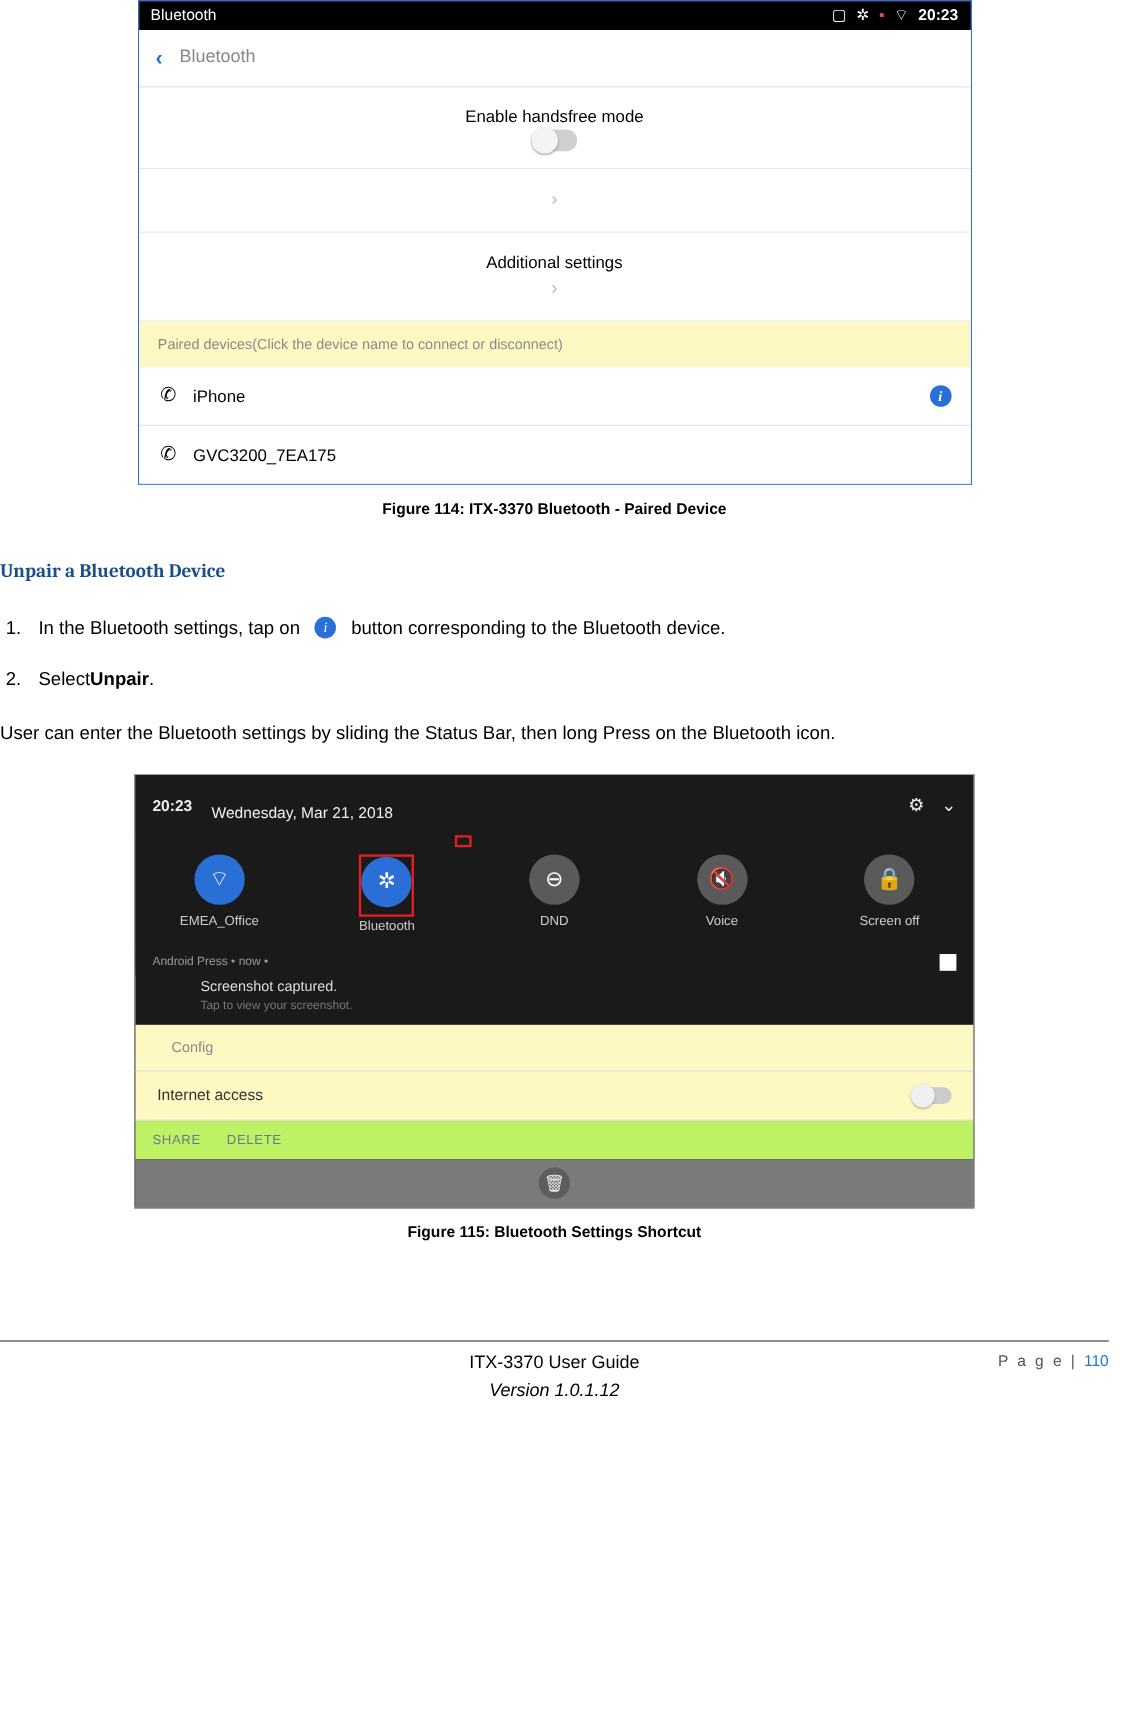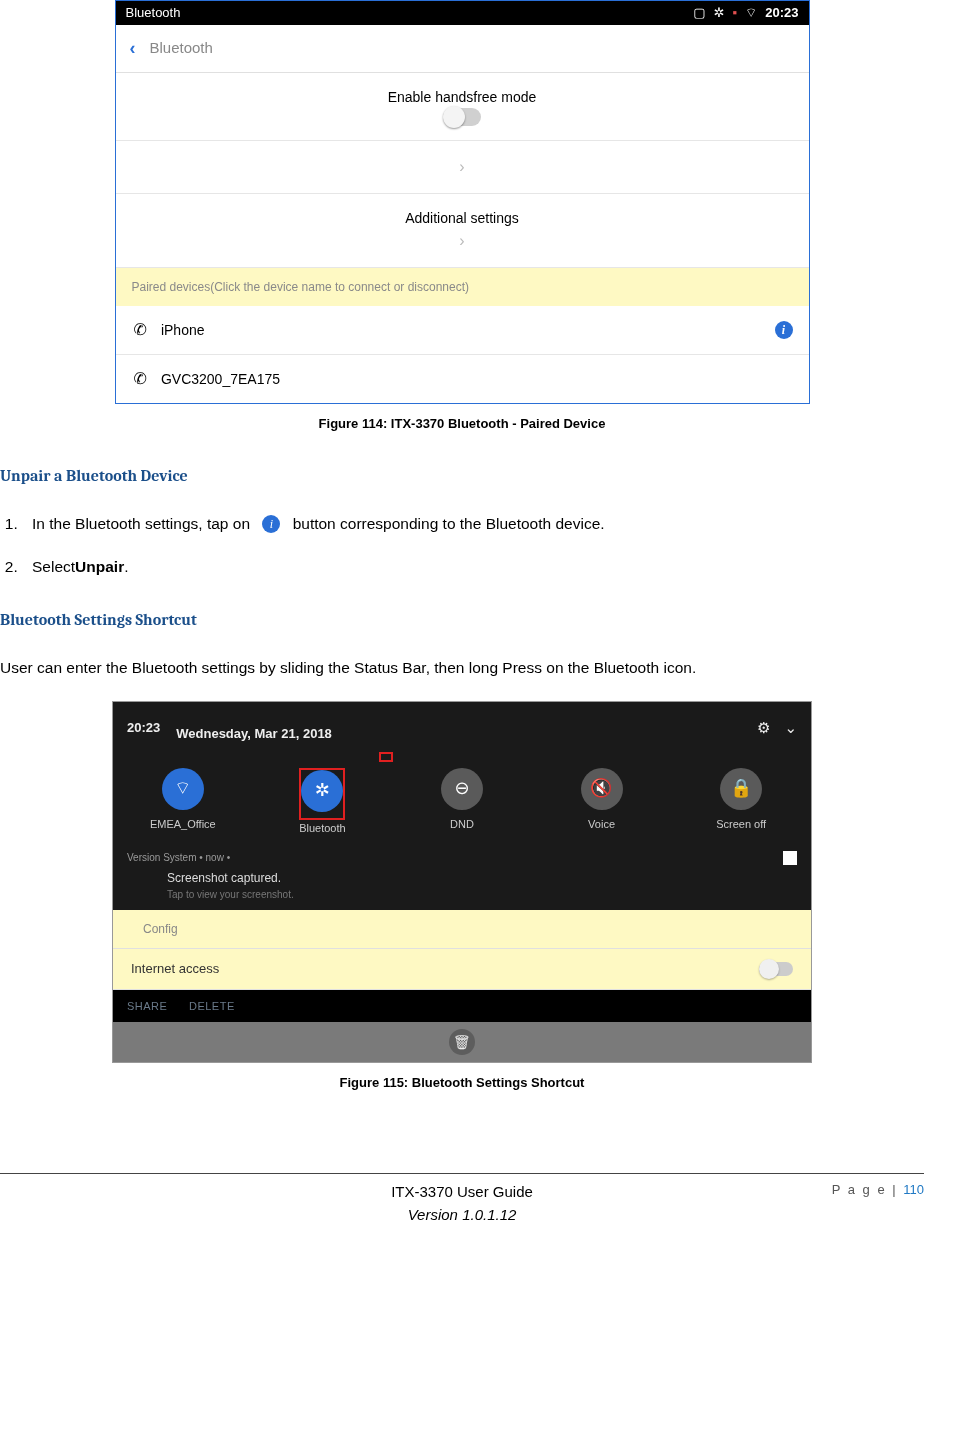--- a/index.html
+++ b/index.html
@@ -124,21 +124,21 @@
     color: #eee;
     font-size: 12px;
   }
   .shot2-top {
     background: #1a1a1a;
     padding: 10px 14px;
     display: flex; align-items: center;
     font-size: 13px;
   }
   .shot2-top .time { font-weight: bold; margin-right: 16px; }
-  .shot2-top .date { flex: 1; font-weight: bold; margin-top: 12px; }
+  .shot2-top .date { flex: 1; font-weight: normal; margin-top: 12px; }
   .shot2-top .gear, .shot2-top .expand { margin-left: 14px; font-size: 15px; }
   .shot2-tiles {
     display: flex;
     justify-content: space-around;
     padding: 14px 0 8px 0;
     background: #1a1a1a;
   }
   .tile { text-align: center; color: #ccc; font-size: 11px; width: 19%; }
   .tile .circ {
     width: 42px; height: 42px; border-radius: 50%;
@@ -191,21 +191,21 @@
   .toggle2 {
     width: 34px; height: 14px; border-radius: 8px;
     background: #ccc; position: relative;
   }
   .toggle2::after {
     content: ""; position: absolute; left: 0; top: -3px;
     width: 20px; height: 20px; border-radius: 50%;
     background: #f0f0f0; box-shadow: 0 1px 2px rgba(0,0,0,.3);
   }
   .shot2-actions {
-    background: #000000;
+    background: #bef264;
     color: #6a7a8a;
     font-size: 11px;
     padding: 8px 14px;
     letter-spacing: 0.5px;
   }
   .shot2-actions span { margin-right: 18px; }
   .shot2-navbar {
     background: #7a7a7a;
     height: 40px;
     display: flex; align-items: center; justify-content: center;
@@ -301,21 +301,20 @@
     <li>
       <span>In the Bluetooth settings, tap on</span>
       <span class="inline-info">i</span>
       <span>button corresponding to the Bluetooth device.</span>
     </li>
     <li>
       <span>Select</span><b>Unpair</b><span>.</span>
     </li>
   </ol>
 
-  <div class="heading">Bluetooth Settings Shortcut</div>
 
   <p class="body-text">User can enter the Bluetooth settings by sliding the Status Bar, then long Press on the Bluetooth icon.</p>
 
   <div class="shot2">
     <div class="shot2-top">
       <span class="time">20:23</span>
       <span class="date">Wednesday, Mar 21, 2018</span>
       <span class="gear">⚙</span>
       <span class="expand">⌄</span>
     </div>
@@ -340,21 +339,21 @@
         <div class="circ off">🔇</div>
         <div>Voice</div>
       </div>
       <div class="tile">
         <div class="circ off">🔒</div>
         <div>Screen off</div>
       </div>
     </div>
 
     <div class="shot2-notif">
-      <span>Version System • now •</span>
+      <span>Android Press • now •</span>
       <span class="sq"></span>
     </div>
     <div class="shot2-notif-body">
       <div class="n-title">Screenshot captured.</div>
       <div class="n-sub">Tap to view your screenshot.</div>
     </div>
 
     <div class="shot2-list">
       <div class="lrow indent">
         <span class="lbl">Config</span>

